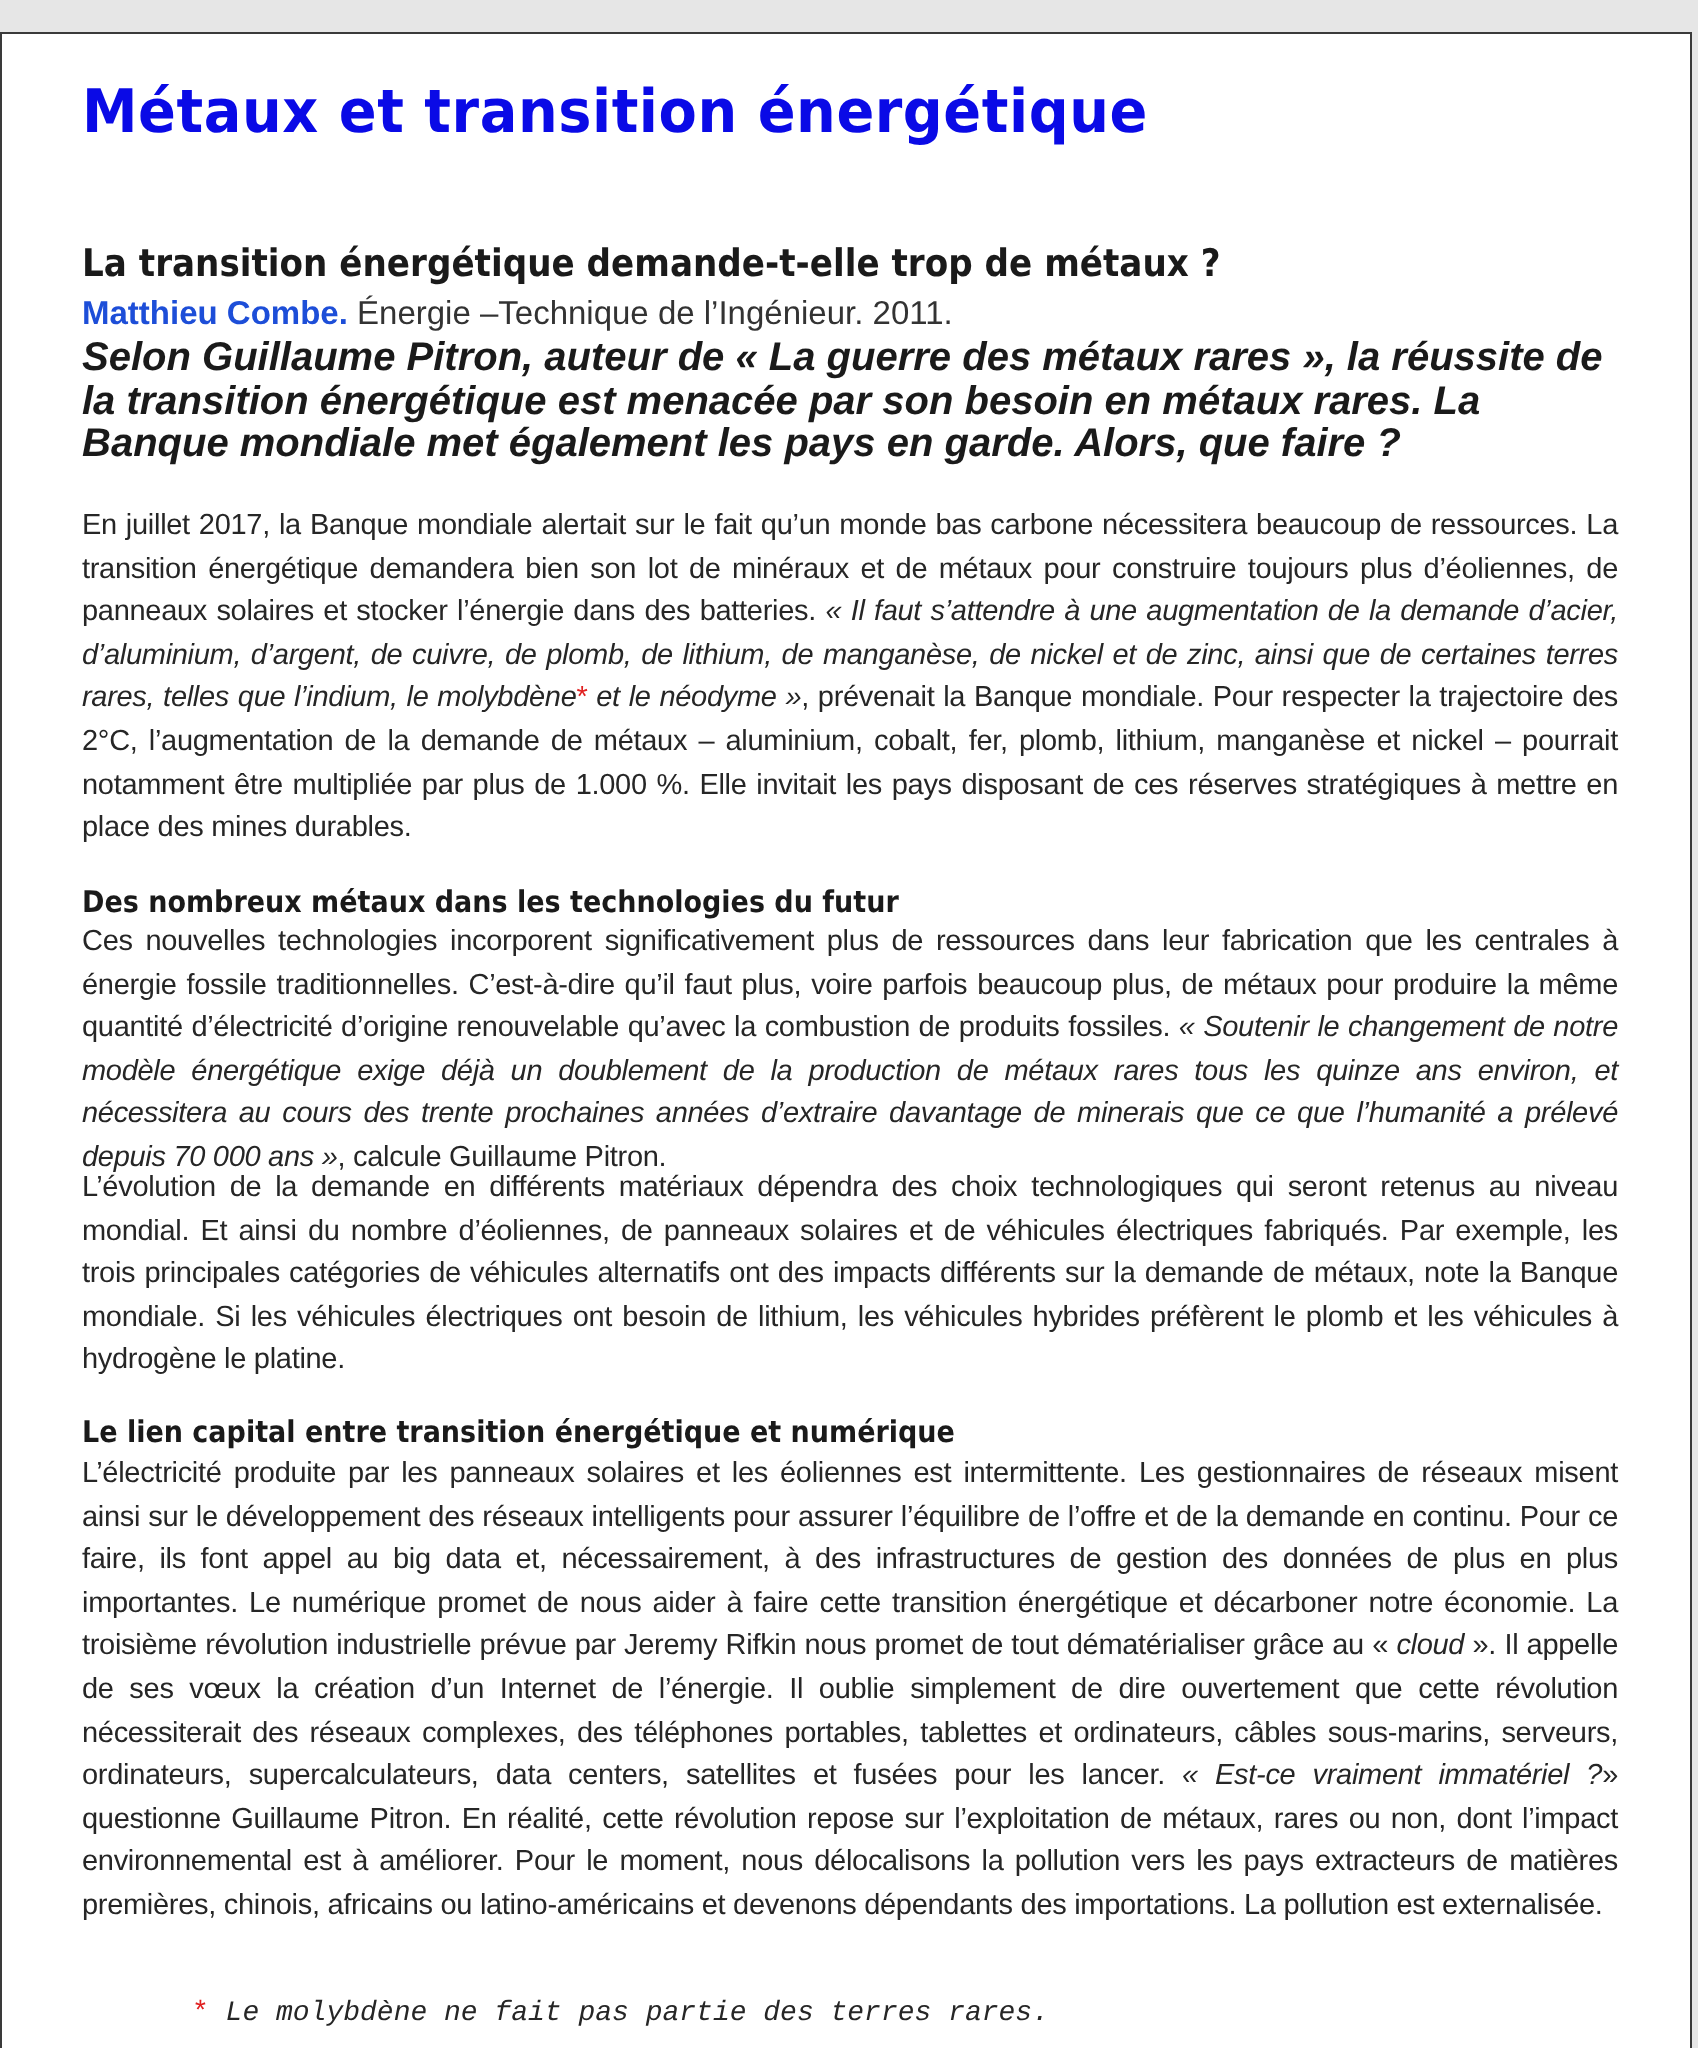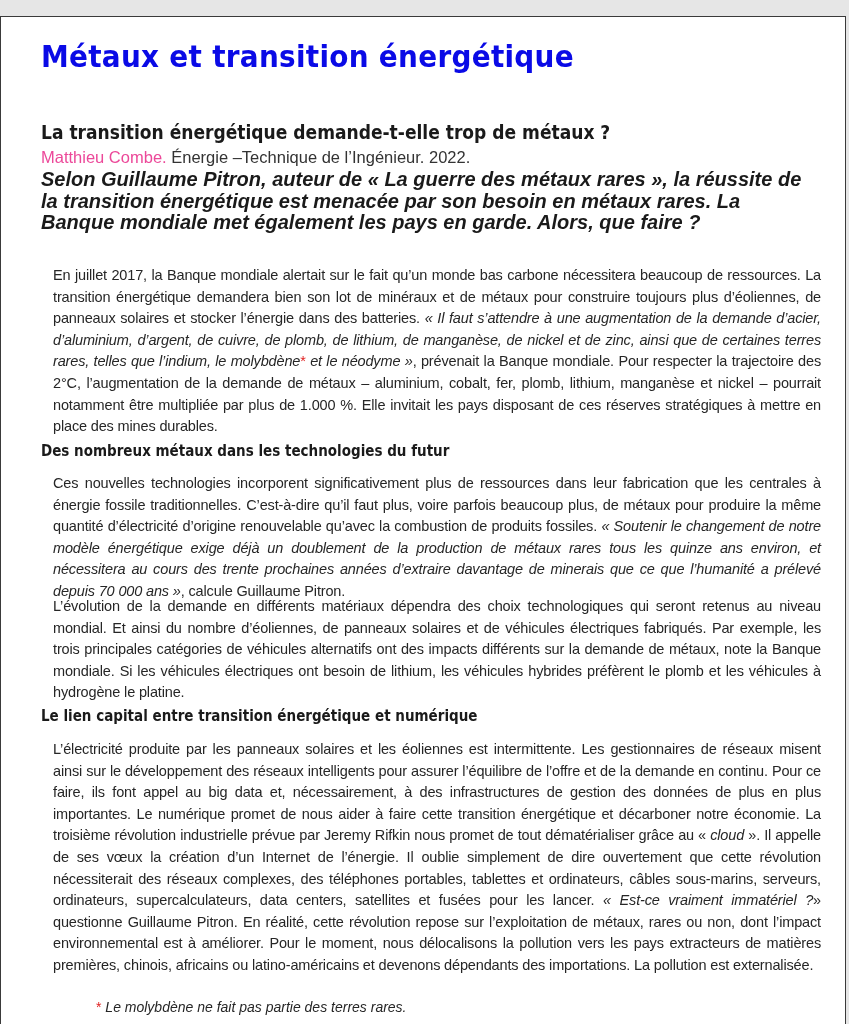--- a/index.html
+++ b/index.html
@@ -60,41 +60,41 @@
   }
   .byline {
     position: absolute;
     top: 131px;
     left: 0;
     font-size: 16.5px;
     white-space: nowrap;
     color: #333;
   }
   .byline .author {
-    font-weight: normal;
-    color: #ec4899;
+    font-weight: bold;
+    color: #1d4ed8;
     text-align: right;
   }
   .lede {
     position: absolute;
     top: 152px;
     left: 0;
     width: 768px;
     margin: 0;
     font-size: 20px;
     line-height: 21.5px;
     font-weight: bold;
     font-style: italic;
     color: #1a1a1a;
   }
   .para {
     position: absolute;
     left: 0;
     width: 768px;
-    margin: 12px;
+    margin: 0;
     font-size: 14.5px;
     line-height: 21.6px;
     text-align: justify;
     color: #262626;
     font-family: "Liberation Sans", sans-serif;
     letter-spacing: -0.15px;
   }
   .para em { font-style: italic; }
   .section-heading {
     position: absolute;
@@ -110,35 +110,35 @@
   }
   .asterisk { color: #e02020; font-style: normal; }
   .footnote {
     position: absolute;
     left: 55px;
     top: 982px;
     font-size: 14px;
     font-style: italic;
     color: #262626;
     white-space: nowrap;
-    font-family: Liberation Sans, sans-serif;
+    font-family: Liberation Mono, monospace;
   }
 </style>
 </head>
 <body>
 
 <div class="page">
   <div class="content">
 
     <h1 class="doc-title">Métaux et transition énergétique</h1>
 
     <h2 class="article-title">La transition énergétique demande-t-elle trop de métaux ?</h2>
 
     <div class="byline">
-      <span class="author">Matthieu Combe.</span><span> Énergie –Technique de l’Ingénieur. 2022.</span>
+      <span class="author">Matthieu Combe.</span><span> Énergie –Technique de l’Ingénieur. 2011.</span>
     </div>
 
     <p class="lede">Selon Guillaume Pitron, auteur de « La guerre des métaux rares », la réussite de la transition énergétique est menacée par son besoin en métaux rares. La Banque mondiale met également les pays en garde. Alors, que faire ?</p>
 
     <p class="para" style="top:236px;"><span>En juillet 2017, la Banque mondiale alertait sur le fait qu’un monde bas carbone nécessitera beaucoup de ressources. La transition énergétique demandera bien son lot de minéraux et de métaux pour construire toujours plus d’éoliennes, de panneaux solaires et stocker l’énergie dans des batteries. </span><em><span>« Il faut s’attendre à une augmentation de la demande d’acier, d’aluminium, d’argent, de cuivre, de plomb, de lithium, de manganèse, de nickel et de zinc, ainsi que de certaines terres rares, telles que l’indium, le molybdène</span><span class="asterisk">*</span><span> et le néodyme »</span></em><span>, prévenait la Banque mondiale. Pour respecter la trajectoire des 2°C, l’augmentation de la demande de métaux – aluminium, cobalt, fer, plomb, lithium, manganèse et nickel – pourrait notamment être multipliée par plus de 1.000 %. Elle invitait les pays disposant de ces réserves stratégiques à mettre en place des mines durables.</span></p>
 
     <h3 class="section-heading" style="top:425px;">Des nombreux métaux dans les technologies du futur</h3>
 
     <p class="para" style="top:444px;"><span>Ces nouvelles technologies incorporent significativement plus de ressources dans leur fabrication que les centrales à énergie fossile traditionnelles. C’est-à-dire qu’il faut plus, voire parfois beaucoup plus, de métaux pour produire la même quantité d’électricité d’origine renouvelable qu’avec la combustion de produits fossiles.  </span><em>« Soutenir le changement de notre modèle énergétique exige déjà un doublement de la production de métaux rares tous les quinze ans environ, et nécessitera au cours des trente prochaines années d’extraire davantage de minerais que ce que l’humanité a prélevé depuis 70 000 ans »</em><span>, calcule Guillaume Pitron.</span></p>
 

